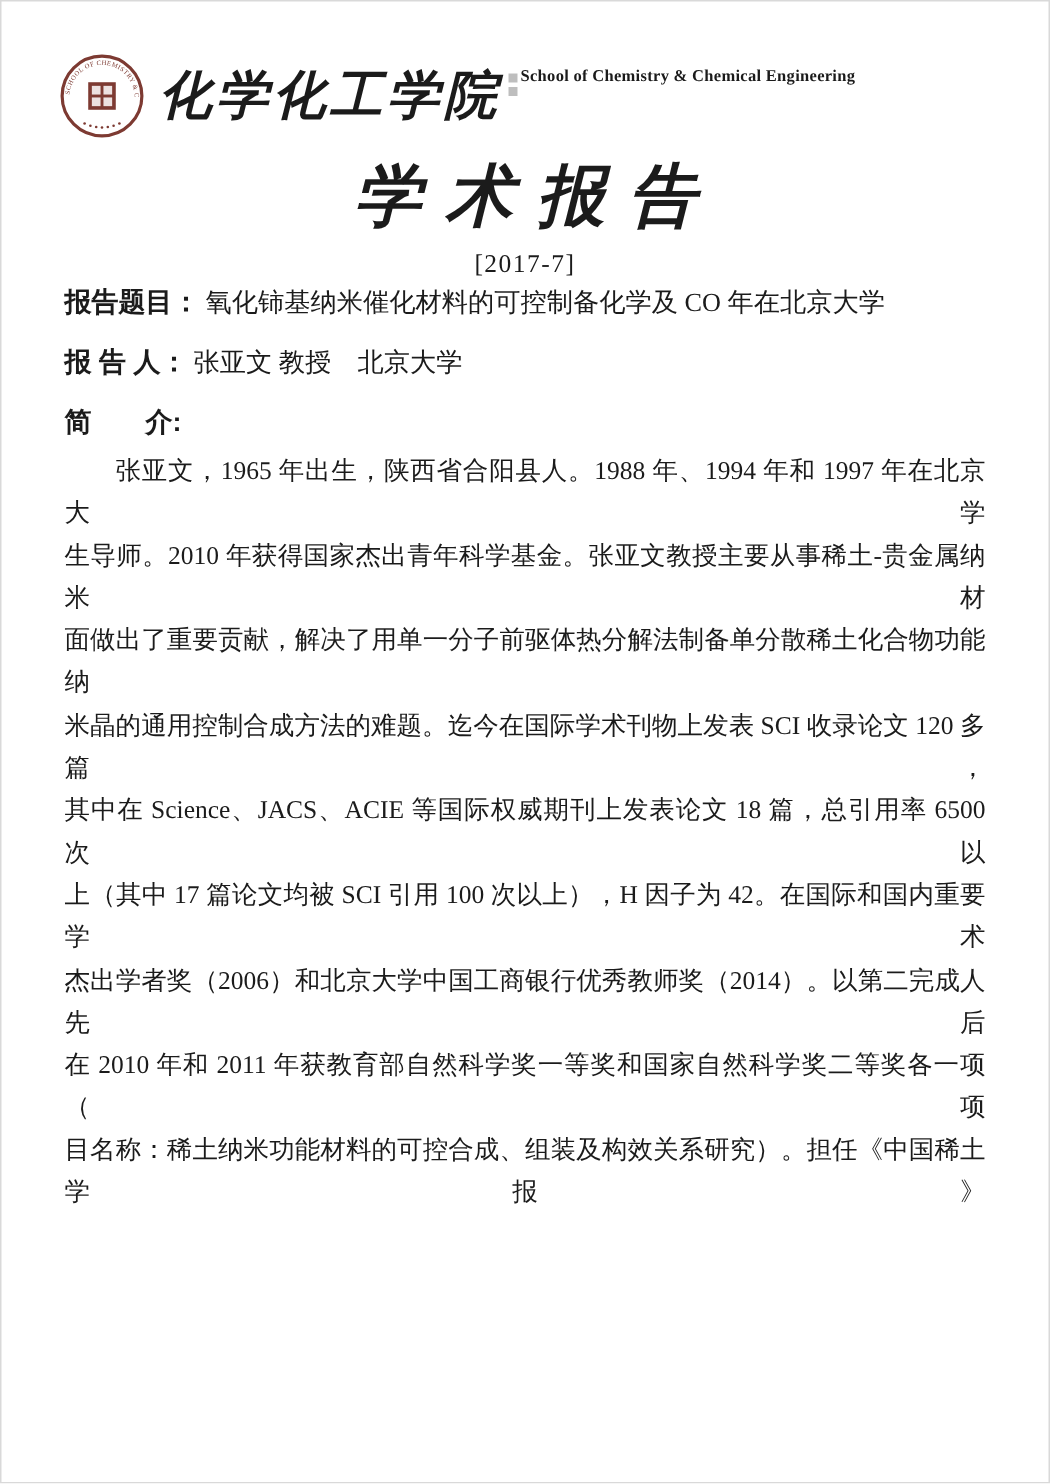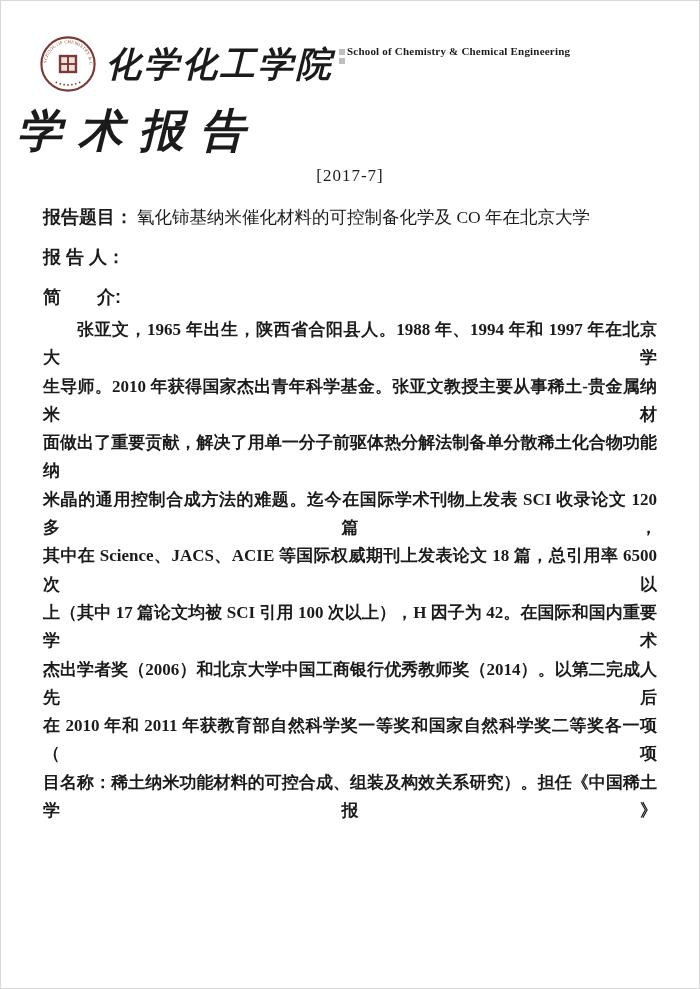--- a/index.html
+++ b/index.html
@@ -46,58 +46,58 @@
     font-size: 11px;
     font-weight: 700;
     letter-spacing: .2px;
     margin-top: 1px;
     font-family: "Liberation Serif", serif;
   }
 
   
   .title {
     margin: 10px 0 0;
-    text-align: left;
+    text-align: center;
     font-size: 45px;
     line-height: 56px;
     font-weight: 700;
     font-style: italic;
     letter-spacing: 16px;
     text-indent: 16px;
     font-family: "DejaVu Serif", serif;
   }
   .issue {
     text-align: center;
     font-size: 17px;
     line-height: 22px;
     margin-top: 6px;
     letter-spacing: 1px;
   }
 
   
-  .fields { margin: 17px 42px 0; text-align: center; }
+  .fields { margin: 1px 42px 0; text-align: center; }
   .field { display: flex; align-items: baseline; }
   .field + .field { margin-top: 14px; }
   .label {
     flex: 0 0 auto;
     font-family: "Liberation Sans", "DejaVu Sans", sans-serif;
     font-weight: 700;
     font-size: 18px;
     line-height: 26px;
     white-space: pre;
   }
   .value { font-size: 17.5px; line-height: 26px; margin-left: 4px; }
 
   
   .intro {
     margin: 6px 42px 0;
     font-size: 17px;
     line-height: 28.3px;
   }
-  .para-line { text-align: justify; text-align-last: justify; font-weight: bold; }
+  .para-line { text-align: justify; text-align-last: justify; }
   .para-line.first { text-indent: 2em; }
 </style>
 </head>
 <body>
 
 <div class="page">
 
   <div class="header">
     <svg class="seal-svg" width="58" height="58" viewBox="0 0 60 60" aria-hidden="true">
       <circle cx="30" cy="30" r="27.5" fill="none" stroke="#7d3a32" stroke-width="2.2"></circle>
@@ -134,20 +134,21 @@
   <div class="title">学术报告</div>
   <div class="issue">[2017-7]</div>
 
   <div class="fields">
     <div class="field">
       <span class="label">报告题目：</span>
       <span class="value">氧化铈基纳米催化材料的可控制备化学及 CO 年在北京大学</span>
     </div>
     <div class="field">
       <span class="label">报 告 人：</span>
+      <span class="value">张亚文 教授　北京大学</span>
     </div>
     <div class="field">
       <span class="label">简　　介:</span>
     </div>
   </div>
 
   <div class="intro">
       <div class="para-line first">张亚文，1965 年出生，陕西省合阳县人。1988 年、1994 年和 1997 年在北京大学</div>
       <div class="para-line">生导师。2010 年获得国家杰出青年科学基金。张亚文教授主要从事稀土-贵金属纳米材</div>
       <div class="para-line">面做出了重要贡献，解决了用单一分子前驱体热分解法制备单分散稀土化合物功能纳</div>

